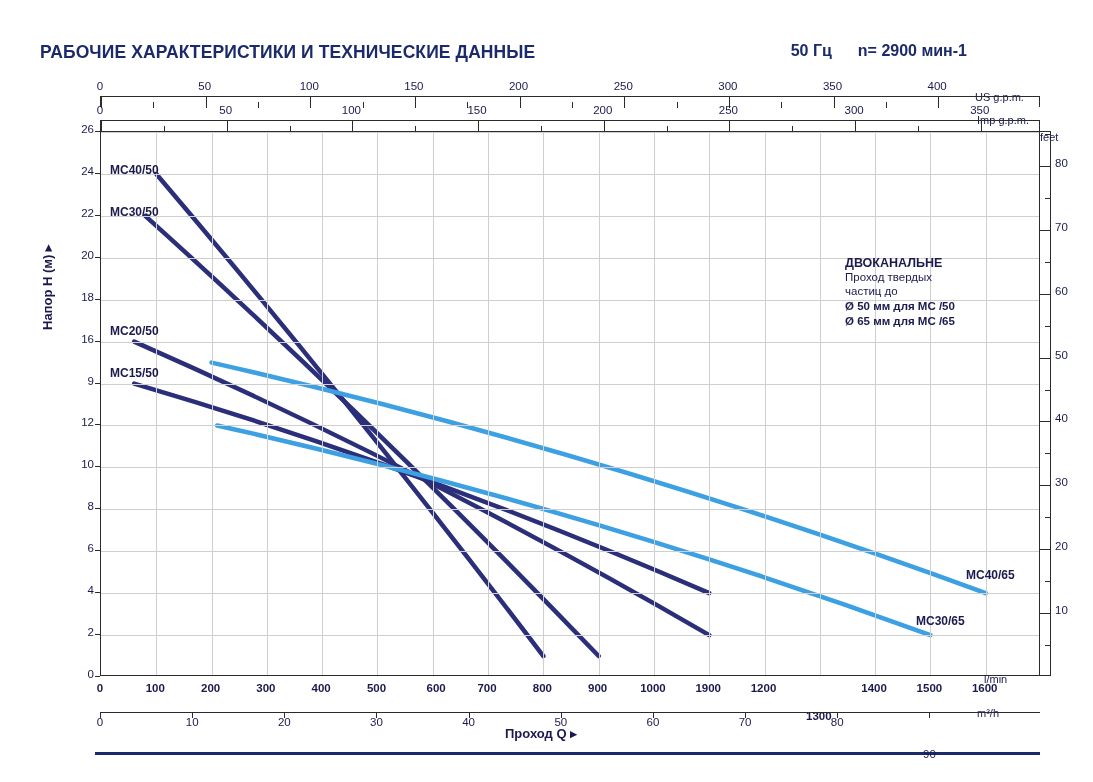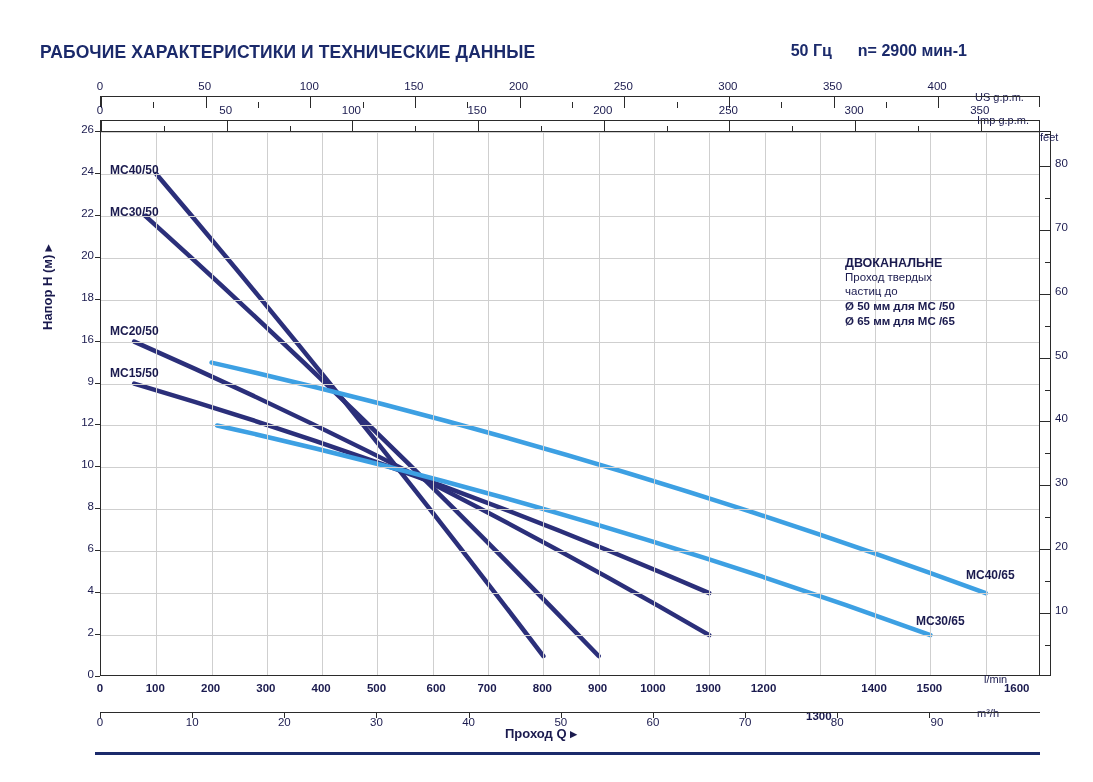--- a/index.html
+++ b/index.html
@@ -207,40 +207,40 @@
     <div class="lbl lbl-b" style="left: 417.765px; top: 682px; width: 28px; text-align: right;">600</div>
     <div class="lbl lbl-b" style="left: 473.059px; top: 682px; width: 28px; text-align: center;">700</div>
     <div class="lbl lbl-b" style="left: 528.353px; top: 682px; width: 28px; text-align: center;">800</div>
     <div class="lbl lbl-b" style="left: 583.647px; top: 682px; width: 28px; text-align: center;">900</div>
     <div class="lbl lbl-b" style="left: 638.941px; top: 682px; width: 28px; text-align: center;">1000</div>
     <div class="lbl lbl-b" style="left: 694.235px; top: 682px; width: 28px; text-align: center;">1900</div>
     <div class="lbl lbl-b" style="left: 749.529px; top: 682px; width: 28px; text-align: center;">1200</div>
     <div class="lbl lbl-b" style="left: 804.824px; top: 682px; width: 28px; text-align: center; margin-top: 28px;">1300</div>
     <div class="lbl lbl-b" style="left: 860.118px; top: 682px; width: 28px; text-align: center;">1400</div>
     <div class="lbl lbl-b" style="left: 915.412px; top: 682px; width: 28px; text-align: center;">1500</div>
-    <div class="lbl lbl-b" style="left: 970.706px; top: 682px; width: 28px; text-align: center; margin-left: 32px;">1600</div>
+    <div class="lbl lbl-b" style="left: 970.706px; top: 682px; width: 28px; text-align: center;">1600</div>
     <div class="lbl" style="left: 86px; top: 716px; width: 28px; text-align: center;">0</div>
     <div style="position: absolute; left: 100px; top: 712px; width: 1px; height: 6px; background: rgb(43, 43, 43);"></div>
     <div class="lbl" style="left: 178.157px; top: 716px; width: 28px; text-align: center;">10</div>
     <div style="position: absolute; left: 192.157px; top: 712px; width: 1px; height: 6px; background: rgb(43, 43, 43);"></div>
     <div class="lbl" style="left: 270.314px; top: 716px; width: 28px; text-align: center;">20</div>
     <div style="position: absolute; left: 284.314px; top: 712px; width: 1px; height: 6px; background: rgb(43, 43, 43);"></div>
     <div class="lbl" style="left: 362.471px; top: 716px; width: 28px; text-align: center;">30</div>
     <div style="position: absolute; left: 376.471px; top: 712px; width: 1px; height: 6px; background: rgb(43, 43, 43);"></div>
     <div class="lbl" style="left: 454.627px; top: 716px; width: 28px; text-align: center;">40</div>
     <div style="position: absolute; left: 468.627px; top: 712px; width: 1px; height: 6px; background: rgb(43, 43, 43);"></div>
     <div class="lbl" style="left: 546.784px; top: 716px; width: 28px; text-align: center;">50</div>
     <div style="position: absolute; left: 560.784px; top: 712px; width: 1px; height: 6px; background: rgb(43, 43, 43);"></div>
     <div class="lbl" style="left: 638.941px; top: 716px; width: 28px; text-align: center;">60</div>
     <div style="position: absolute; left: 652.941px; top: 712px; width: 1px; height: 6px; background: rgb(43, 43, 43);"></div>
     <div class="lbl" style="left: 731.098px; top: 716px; width: 28px; text-align: center;">70</div>
     <div style="position: absolute; left: 745.098px; top: 712px; width: 1px; height: 6px; background: rgb(43, 43, 43);"></div>
     <div class="lbl" style="left: 823.255px; top: 716px; width: 28px; text-align: center;">80</div>
     <div style="position: absolute; left: 837.255px; top: 712px; width: 1px; height: 6px; background: rgb(43, 43, 43);"></div>
-    <div class="lbl" style="left: 915.412px; top: 716px; width: 28px; text-align: right;">90</div>
+    <div class="lbl" style="left: 915.412px; top: 748px; width: 28px; text-align: center;">90</div>
     <div style="position: absolute; left: 929.412px; top: 712px; width: 1px; height: 6px; background: rgb(43, 43, 43);"></div>
     <div style="position: absolute; left: 100px; top: 712px; width: 940px; height: 1px; background: rgb(43, 43, 43);"></div>
     <div class="ruler" style="left: 100px; top: 96px; width: 940px;">
       <div class="tick" style="left: 0px;"></div>
       <div class="tick" style="left: 104.644px;"></div>
       <div class="tick" style="left: 209.288px;"></div>
       <div class="tick" style="left: 313.932px;"></div>
       <div class="tick" style="left: 418.576px;"></div>
       <div class="tick" style="left: 523.221px;"></div>
       <div class="tick" style="left: 627.865px;"></div>

